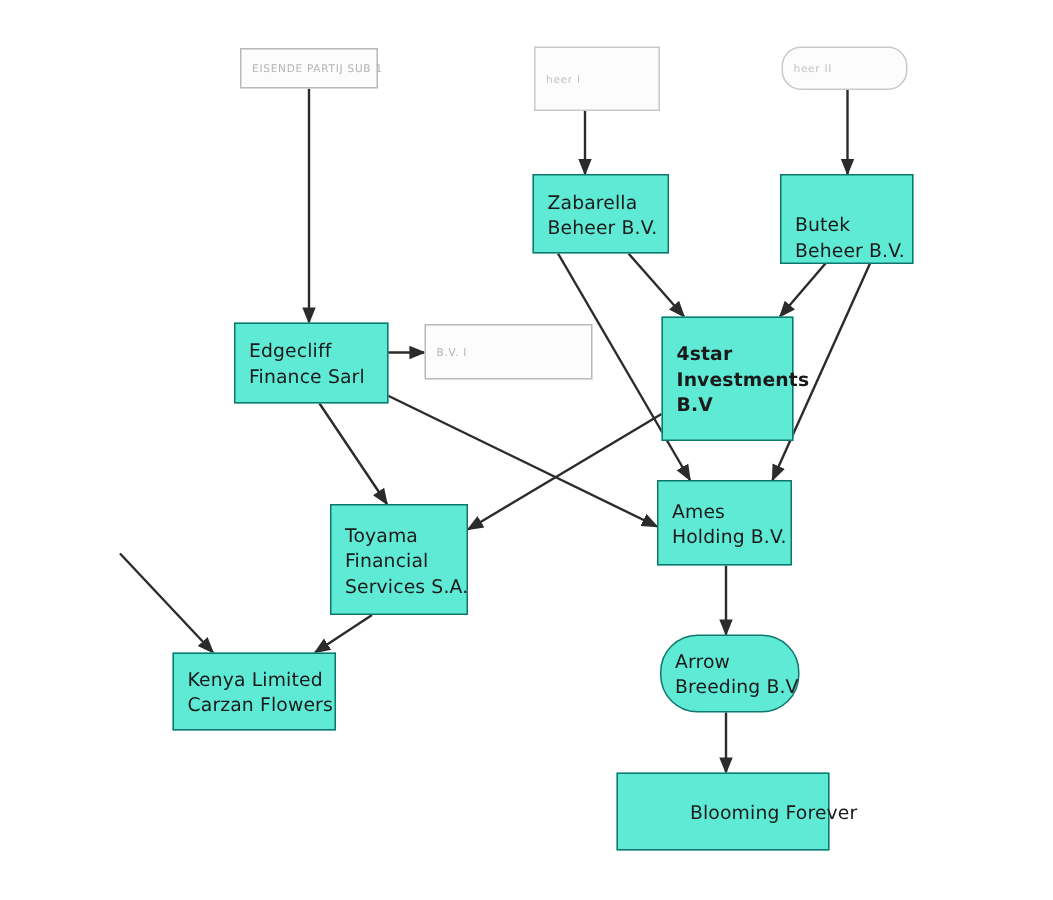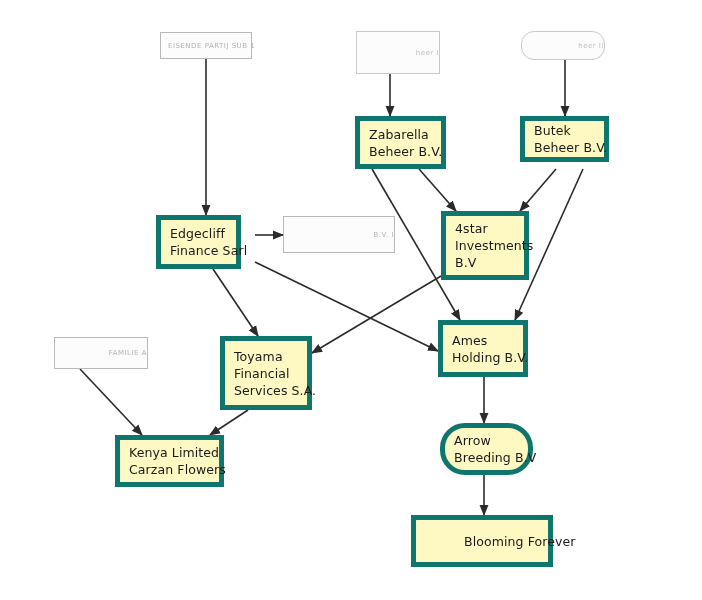--- a/index.html
+++ b/index.html
@@ -22,22 +22,22 @@
     position: absolute;
     left: 0;
     top: 0;
     width: 702px;
     height: 600px;
     pointer-events: none;
   }
   .node {
     position: absolute;
     box-sizing: border-box;
-    border: 5px solid #0f766e;
-    background: #fef9c3;
+    border: 1px solid #0f766e;
+    background: #5eead4;
     display: flex;
     flex-direction: column;
     justify-content: center;
     z-index: 2;
   }
   .node .line {
     display: block;
     font-family: "DejaVu Sans", sans-serif;
     color: #1a1a1a;
     font-size: 12.5px;
@@ -50,21 +50,20 @@
   .node.faint {
     border: 1px solid #b9b9b9;
     background: #fcfcfc;
   }
   .node.faint .line {
     color: #b3b3b3;
     font-size: 7px;
     line-height: 10px;
     letter-spacing: 0.5px;
     padding-left: 7px;
-    text-align: right;
   }
   .node.faint.pale {
     border-color: #c9c9c9;
   }
   .node.faint.pale .line {
     color: #c2c2c2;
   }
 </style>
 </head>
 <body>
@@ -98,38 +97,35 @@
     <div class="node faint pale" style="left: 356px; top: 31px; width: 84px; height: 43px;">
       <span class="line">heer I</span>
     </div>
     <div class="node faint pale" style="left: 521px; top: 31px; width: 84px; height: 29px; border-radius: 13px;">
       <span class="line">heer II</span>
     </div>
     <div class="node " style="left: 355px; top: 116px; width: 91px; height: 53px;">
       <span class="line">Zabarella</span>
       <span class="line">Beheer B.V.</span>
     </div>
-    <div class="node " style="left: 520px; top: 116px; width: 89px; height: 46px;">
+    <div class="node " style="left: 520px; top: 116px; width: 89px; height: 60px; justify-content: flex-end;">
       <span class="line">Butek</span>
       <span class="line">Beheer B.V.</span>
     </div>
-    <div class="node " style="left: 156px; top: 215px; width: 85px; height: 54px;">
+    <div class="node " style="left: 156px; top: 215px; width: 103px; height: 54px;">
       <span class="line">Edgecliff</span>
       <span class="line">Finance Sarl</span>
     </div>
     <div class="node faint" style="left: 283px; top: 216px; width: 112px; height: 37px;">
       <span class="line">B.V. I</span>
     </div>
-    <div class="node " style="left: 441px; top: 211px; width: 88px; height: 69px;">
+    <div class="node " style="left: 441px; top: 211px; width: 88px; height: 83px; font-weight: bold;">
       <span class="line">4star</span>
       <span class="line">Investments</span>
       <span class="line">B.V</span>
-    </div>
-    <div class="node faint" style="left: 54px; top: 337px; width: 94px; height: 32px;">
-      <span class="line">FAMILIE A</span>
     </div>
     <div class="node " style="left: 438px; top: 320px; width: 90px; height: 57px;">
       <span class="line">Ames</span>
       <span class="line">Holding B.V.</span>
     </div>
     <div class="node " style="left: 220px; top: 336px; width: 92px; height: 74px;">
       <span class="line">Toyama</span>
       <span class="line">Financial</span>
       <span class="line">Services S.A.</span>
     </div>

